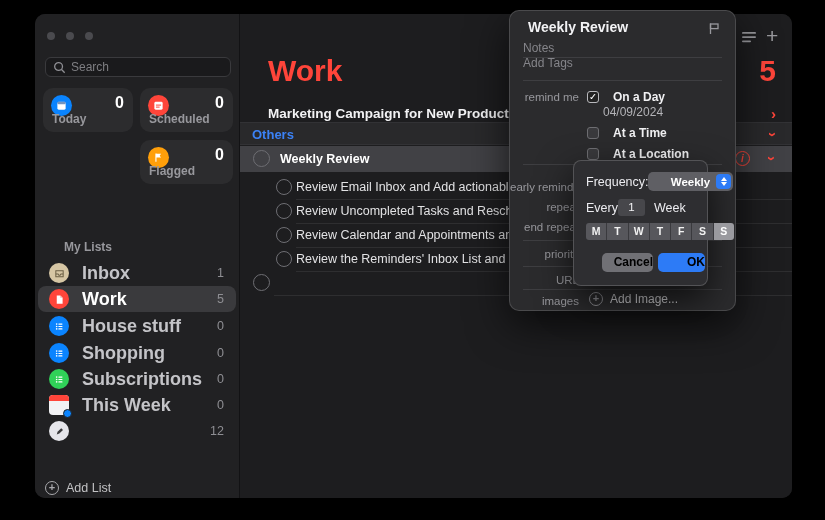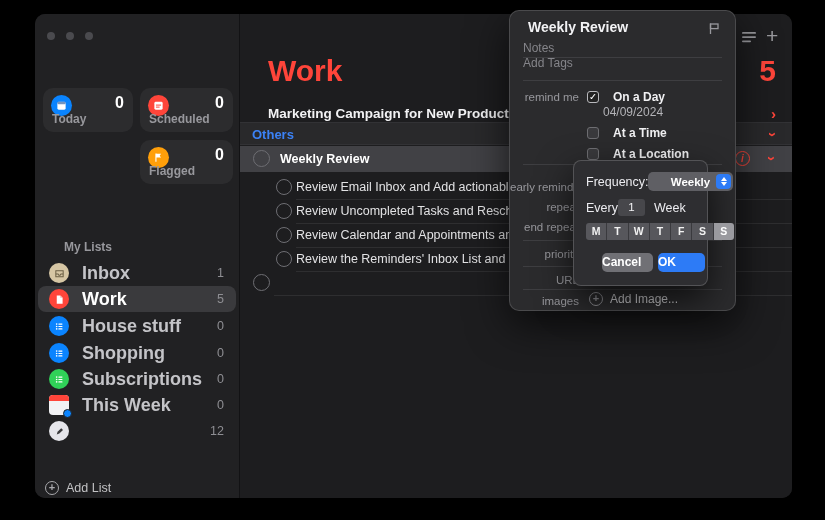--- a/index.html
+++ b/index.html
@@ -108,35 +108,42 @@
   .tri-dn { width:0; height:0; border-left:3px solid transparent; border-right:3px solid transparent;
     border-top:4px solid #fff; }
   #every-box { position:absolute; left:44px; top:38px; width:27px; height:17px; background:#47474b;
     border-radius:3px; color:#f2f2f4; font-size:11.5px; text-align:center; line-height:17px; }
   #weekdays { position:absolute; left:12px; top:62px; width:148px; height:17px; display:flex;
     border-radius:3px; overflow:hidden; }
   #weekdays .seg { flex:1; background:#57575c; border-right:1px solid #3a3a3e; color:#f2f2f2;
     font-size:10.5px; font-weight:bold; text-align:center; line-height:17px; }
   #weekdays .seg:last-child { border-right:none; }
   #weekdays .seg.sel { background:#9a9a9f; color:#fff; }
-  .pbtn { position:absolute; top:92px; height:19px; border-radius:5px; color:#ffffff; font-size:12px;
-    font-weight:bold; text-align:left; line-height:19px; }
+  .pbtn { position:absolute; top:92px; height:19px; border-radius:5px; color:#000000; font-size:12px;
+    font-weight:bold; text-align:right; line-height:19px; }
   #btn-cancel { left:28px; width:51px; background:#707075; }
   #btn-ok { left:84px; width:47px; background:#2d7bf6; }
 </style>
 </head>
 <body>
 
 <div id="window">
 
   <div id="sidebar">
     <span class="dot" style="left:12px"></span>
     <span class="dot" style="left:31px"></span>
     <span class="dot" style="left:50px"></span>
 
+    <div id="search">
+      <svg width="13" height="13" viewBox="0 0 14 14">
+          <circle cx="6" cy="6" r="4.2" fill="none" stroke="#8e8e93" stroke-width="1.4"></circle>
+          <line x1="9.2" y1="9.2" x2="12.6" y2="12.6" stroke="#8e8e93" stroke-width="1.4"></line>
+        </svg>
+      <span class="ph">Search</span>
+    </div>
 
     <div class="card" style="left:8px;top:74px">
       <span class="cic" style="background:#0a84ff">
         <svg width="11" height="11" viewBox="0 0 12 12">
             <rect x="1.5" y="2" width="9" height="8.5" rx="1.5" fill="#fff"></rect>
             <rect x="1.5" y="2" width="9" height="2.6" rx="1.3" fill="rgba(0,60,140,.55)"></rect>
           </svg>
       </span>
       <span class="cnt">0</span>
       <span class="clb">Today</span>

